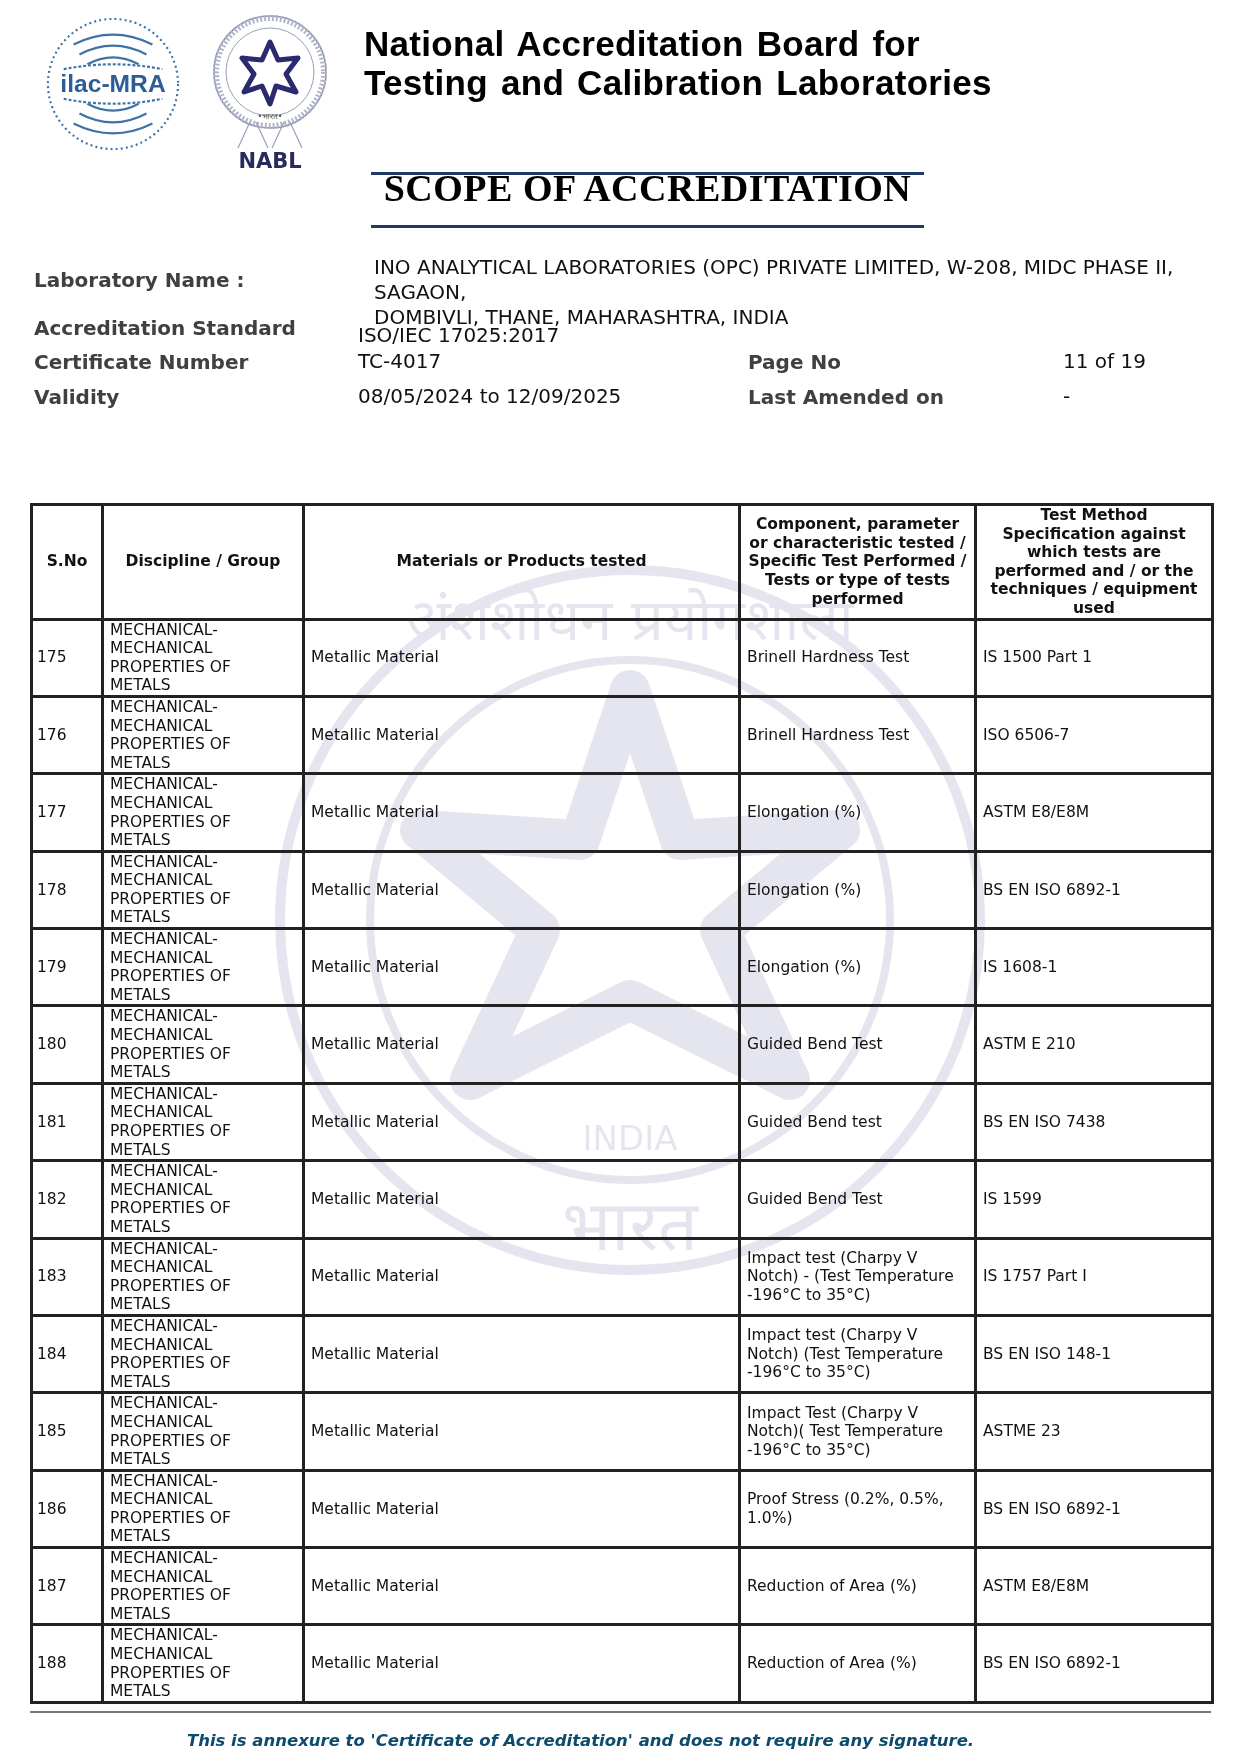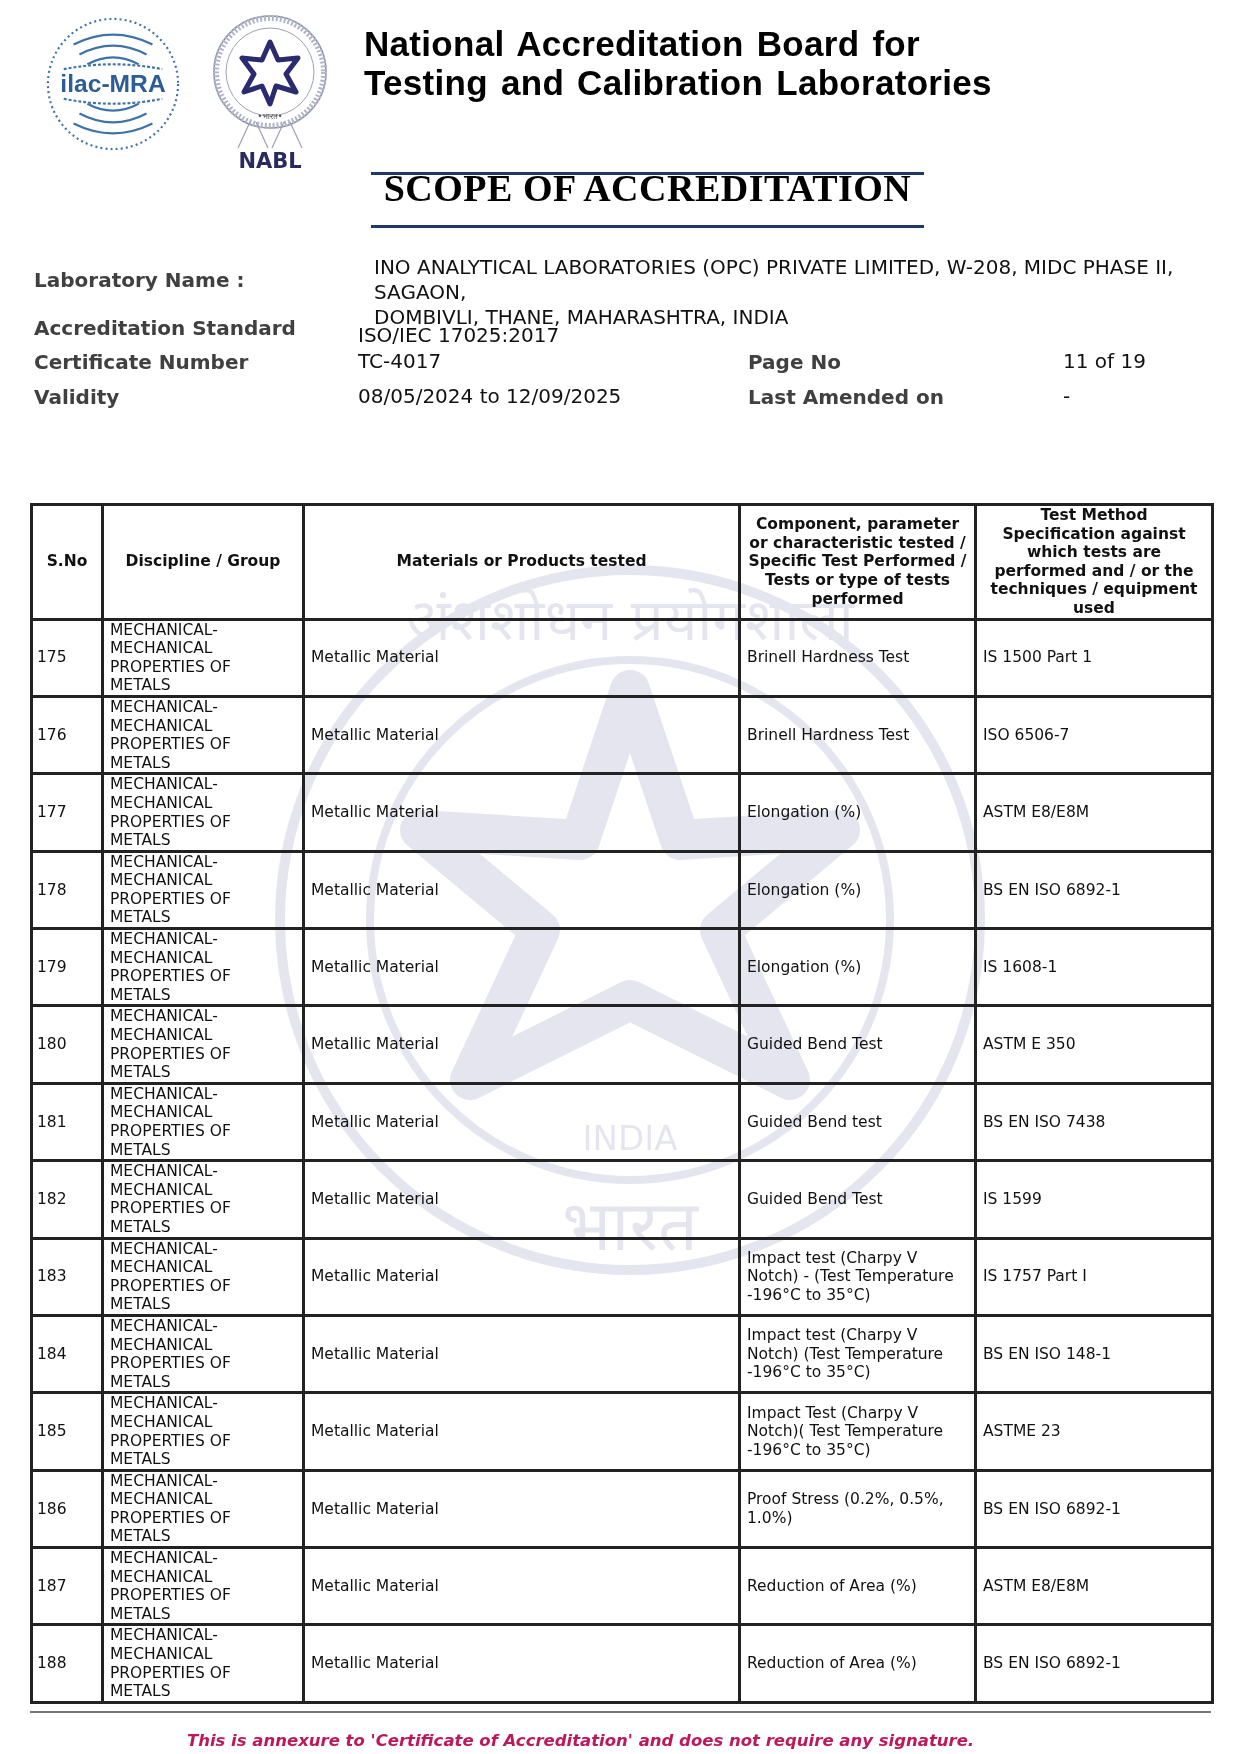--- a/index.html
+++ b/index.html
@@ -20,21 +20,21 @@
   
   #watermark { left:270px; top:560px; width:720px; height:720px; opacity:0.13; pointer-events:none; }
 
   
   #scope-table { position:absolute; left:30px; top:503px; width:1181px; border-collapse:collapse; table-layout:fixed; }
   #scope-table th, #scope-table td { border:3px solid #222; padding:0 6px; vertical-align:middle; }
   #scope-table th { font-weight:bold; font-size:15.5px; line-height:18.6px; text-align:center; height:101px; color:#111; }
   #scope-table td { font-size:15.5px; line-height:18.6px; height:63px; color:#111; background:transparent; }
   #scope-table td.c1 { padding-left:4px; }
   .foot-line { left:30px; top:1711px; width:1181px; height:2px; background:#777; }
-  .foot-text { left:0; width:1161px; top:1731px; text-align:center; font-weight:bold; font-style:italic; font-size:16.5px; color:#be185d; }
+  .foot-text { left:0; width:1161px; top:1731px; text-align:center; font-weight:bold; font-style:italic; font-size:16.5px; color:#0c4a6e; }
 </style>
 </head>
 <body>
 
 <svg id="ilac" class="abs" viewBox="0 0 140 140">
   <g fill="none" stroke="#3f73a8" stroke-width="2.2">
     <circle cx="70" cy="70" r="66" stroke-dasharray="2 3.2"></circle>
     <path d="M30 30 Q70 10 110 30"></path>
     <path d="M36 40 Q70 22 104 40"></path>
     <path d="M44 50 Q70 36 96 50"></path>
@@ -145,21 +145,21 @@
         <td>MECHANICAL- MECHANICAL PROPERTIES OF METALS</td>
         <td>Metallic Material</td>
         <td>Elongation (%)</td>
         <td>IS 1608-1</td>
       </tr>
       <tr>
         <td class="c1">180</td>
         <td>MECHANICAL- MECHANICAL PROPERTIES OF METALS</td>
         <td>Metallic Material</td>
         <td>Guided Bend Test</td>
-        <td>ASTM E 350</td>
+        <td>ASTM E 210</td>
       </tr>
       <tr>
         <td class="c1">181</td>
         <td>MECHANICAL- MECHANICAL PROPERTIES OF METALS</td>
         <td>Metallic Material</td>
         <td>Guided Bend test</td>
         <td>BS EN ISO 7438</td>
       </tr>
       <tr>
         <td class="c1">182</td>

